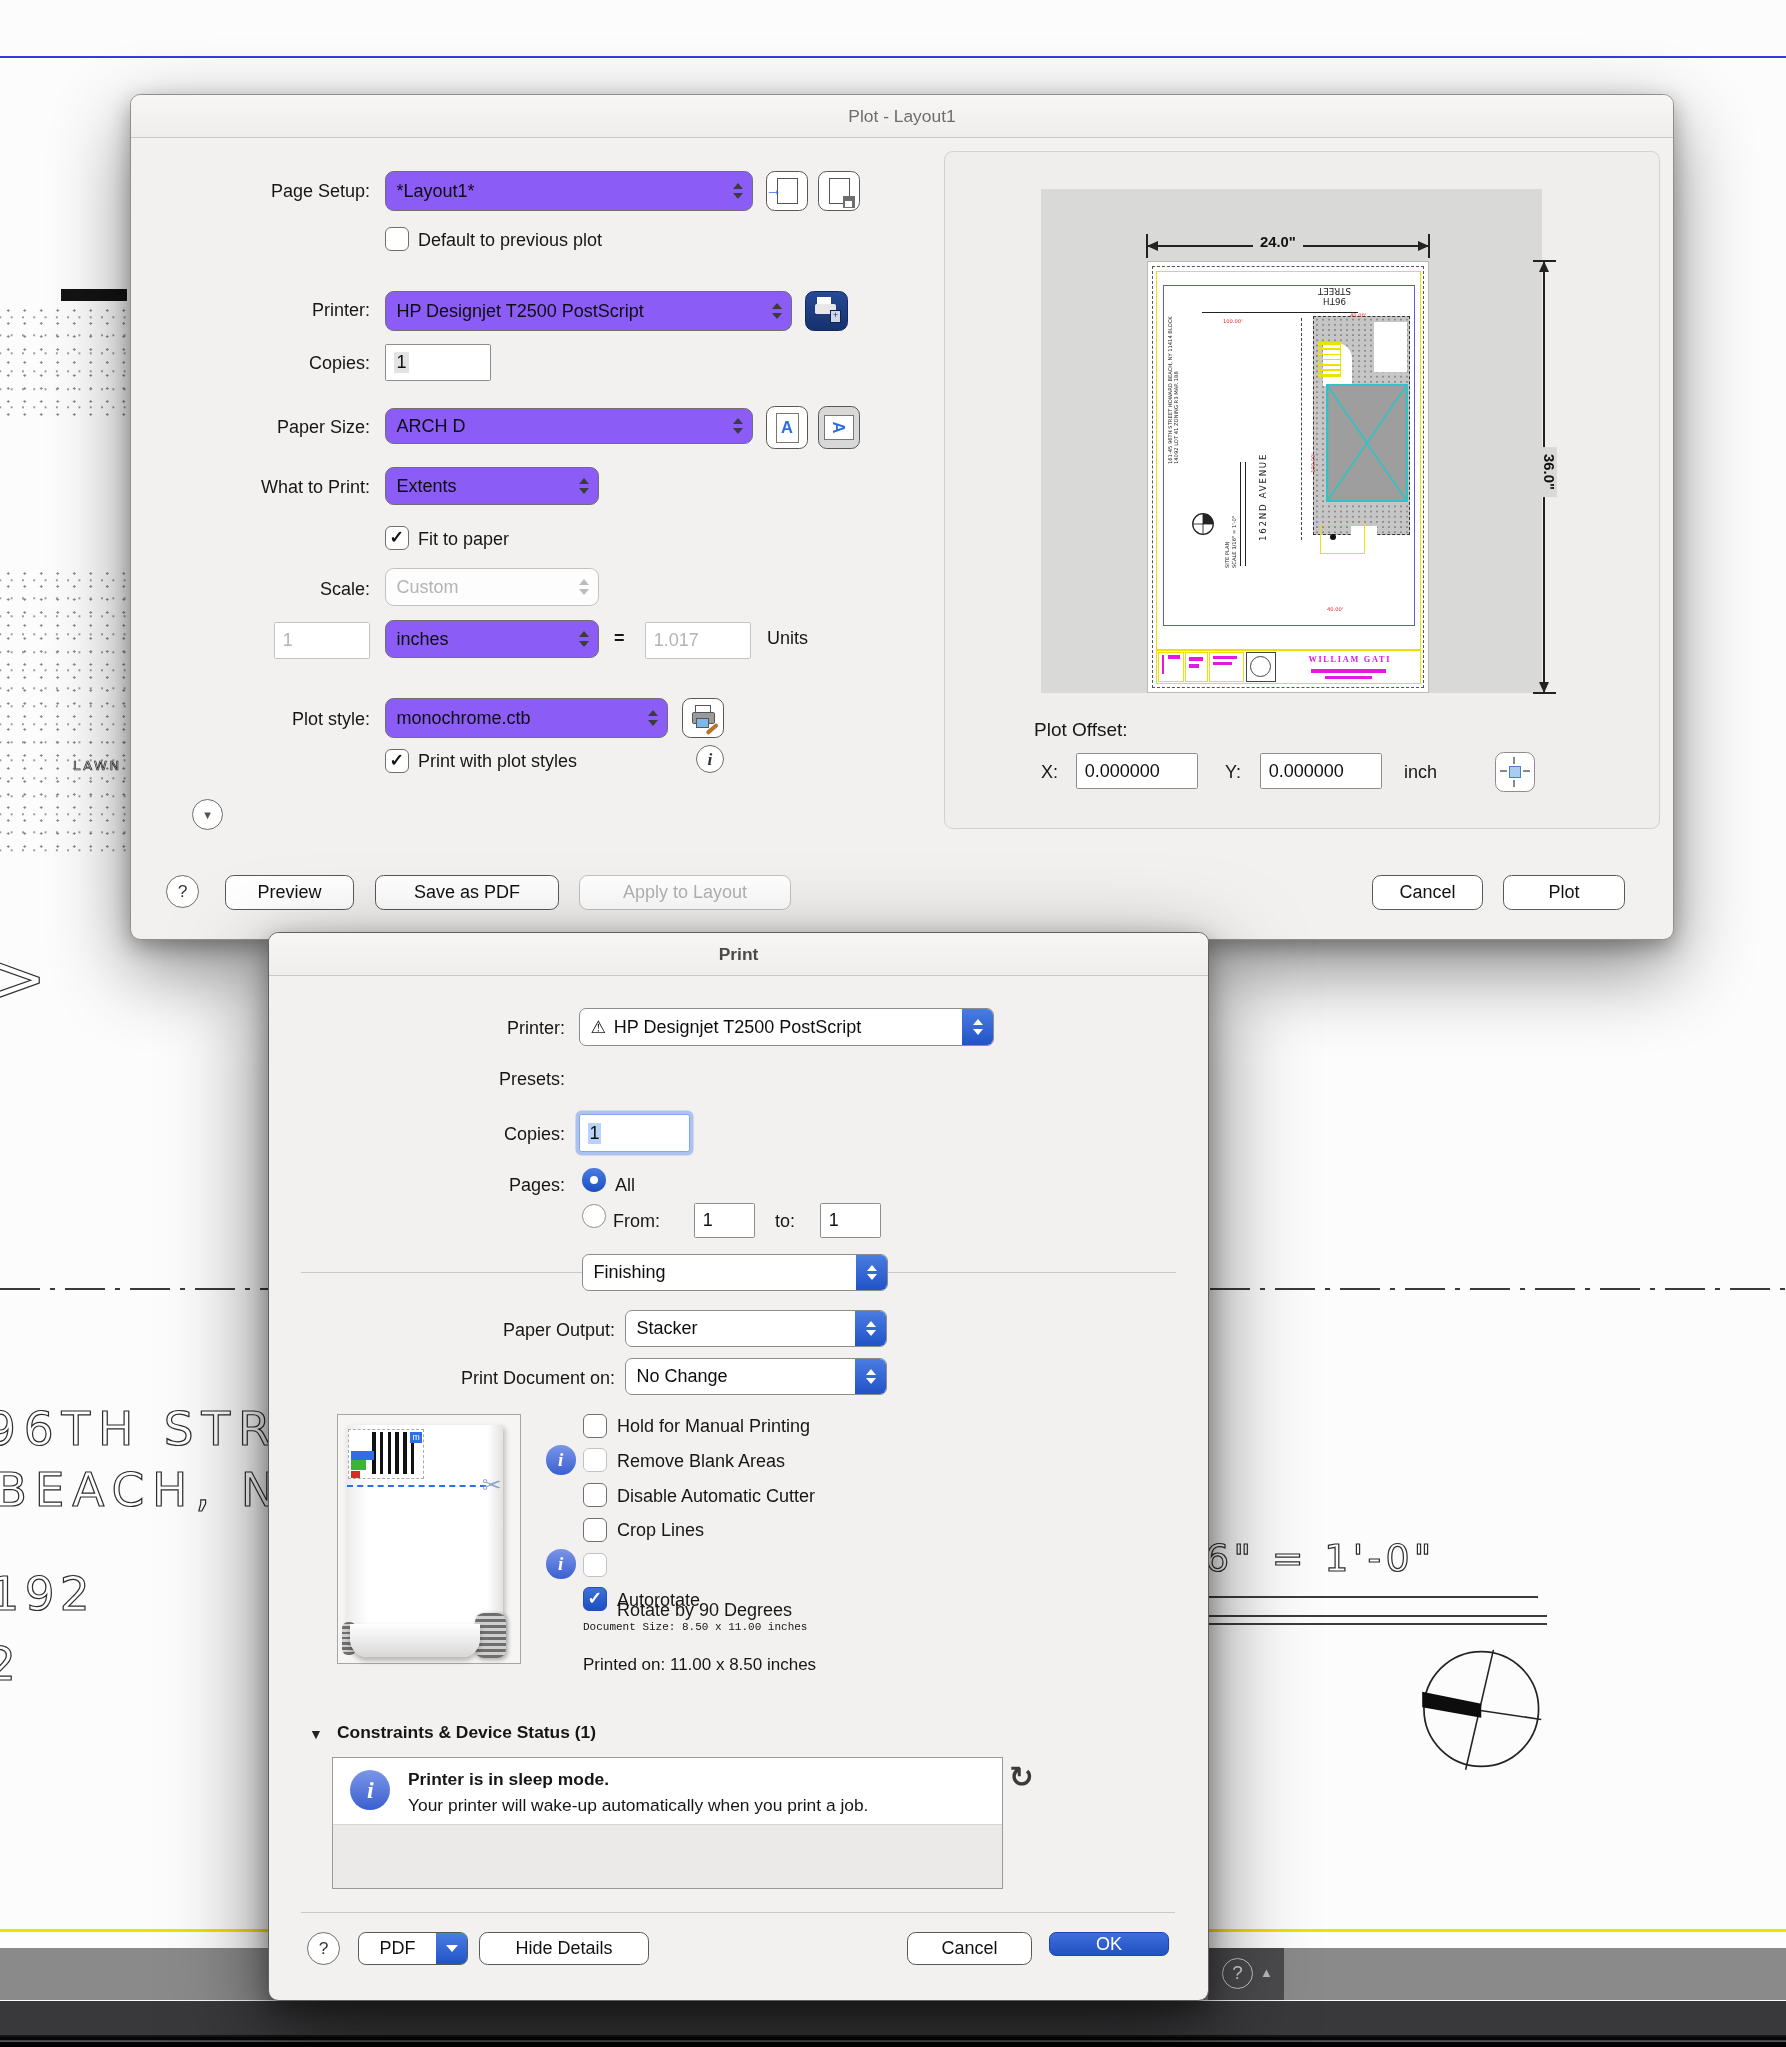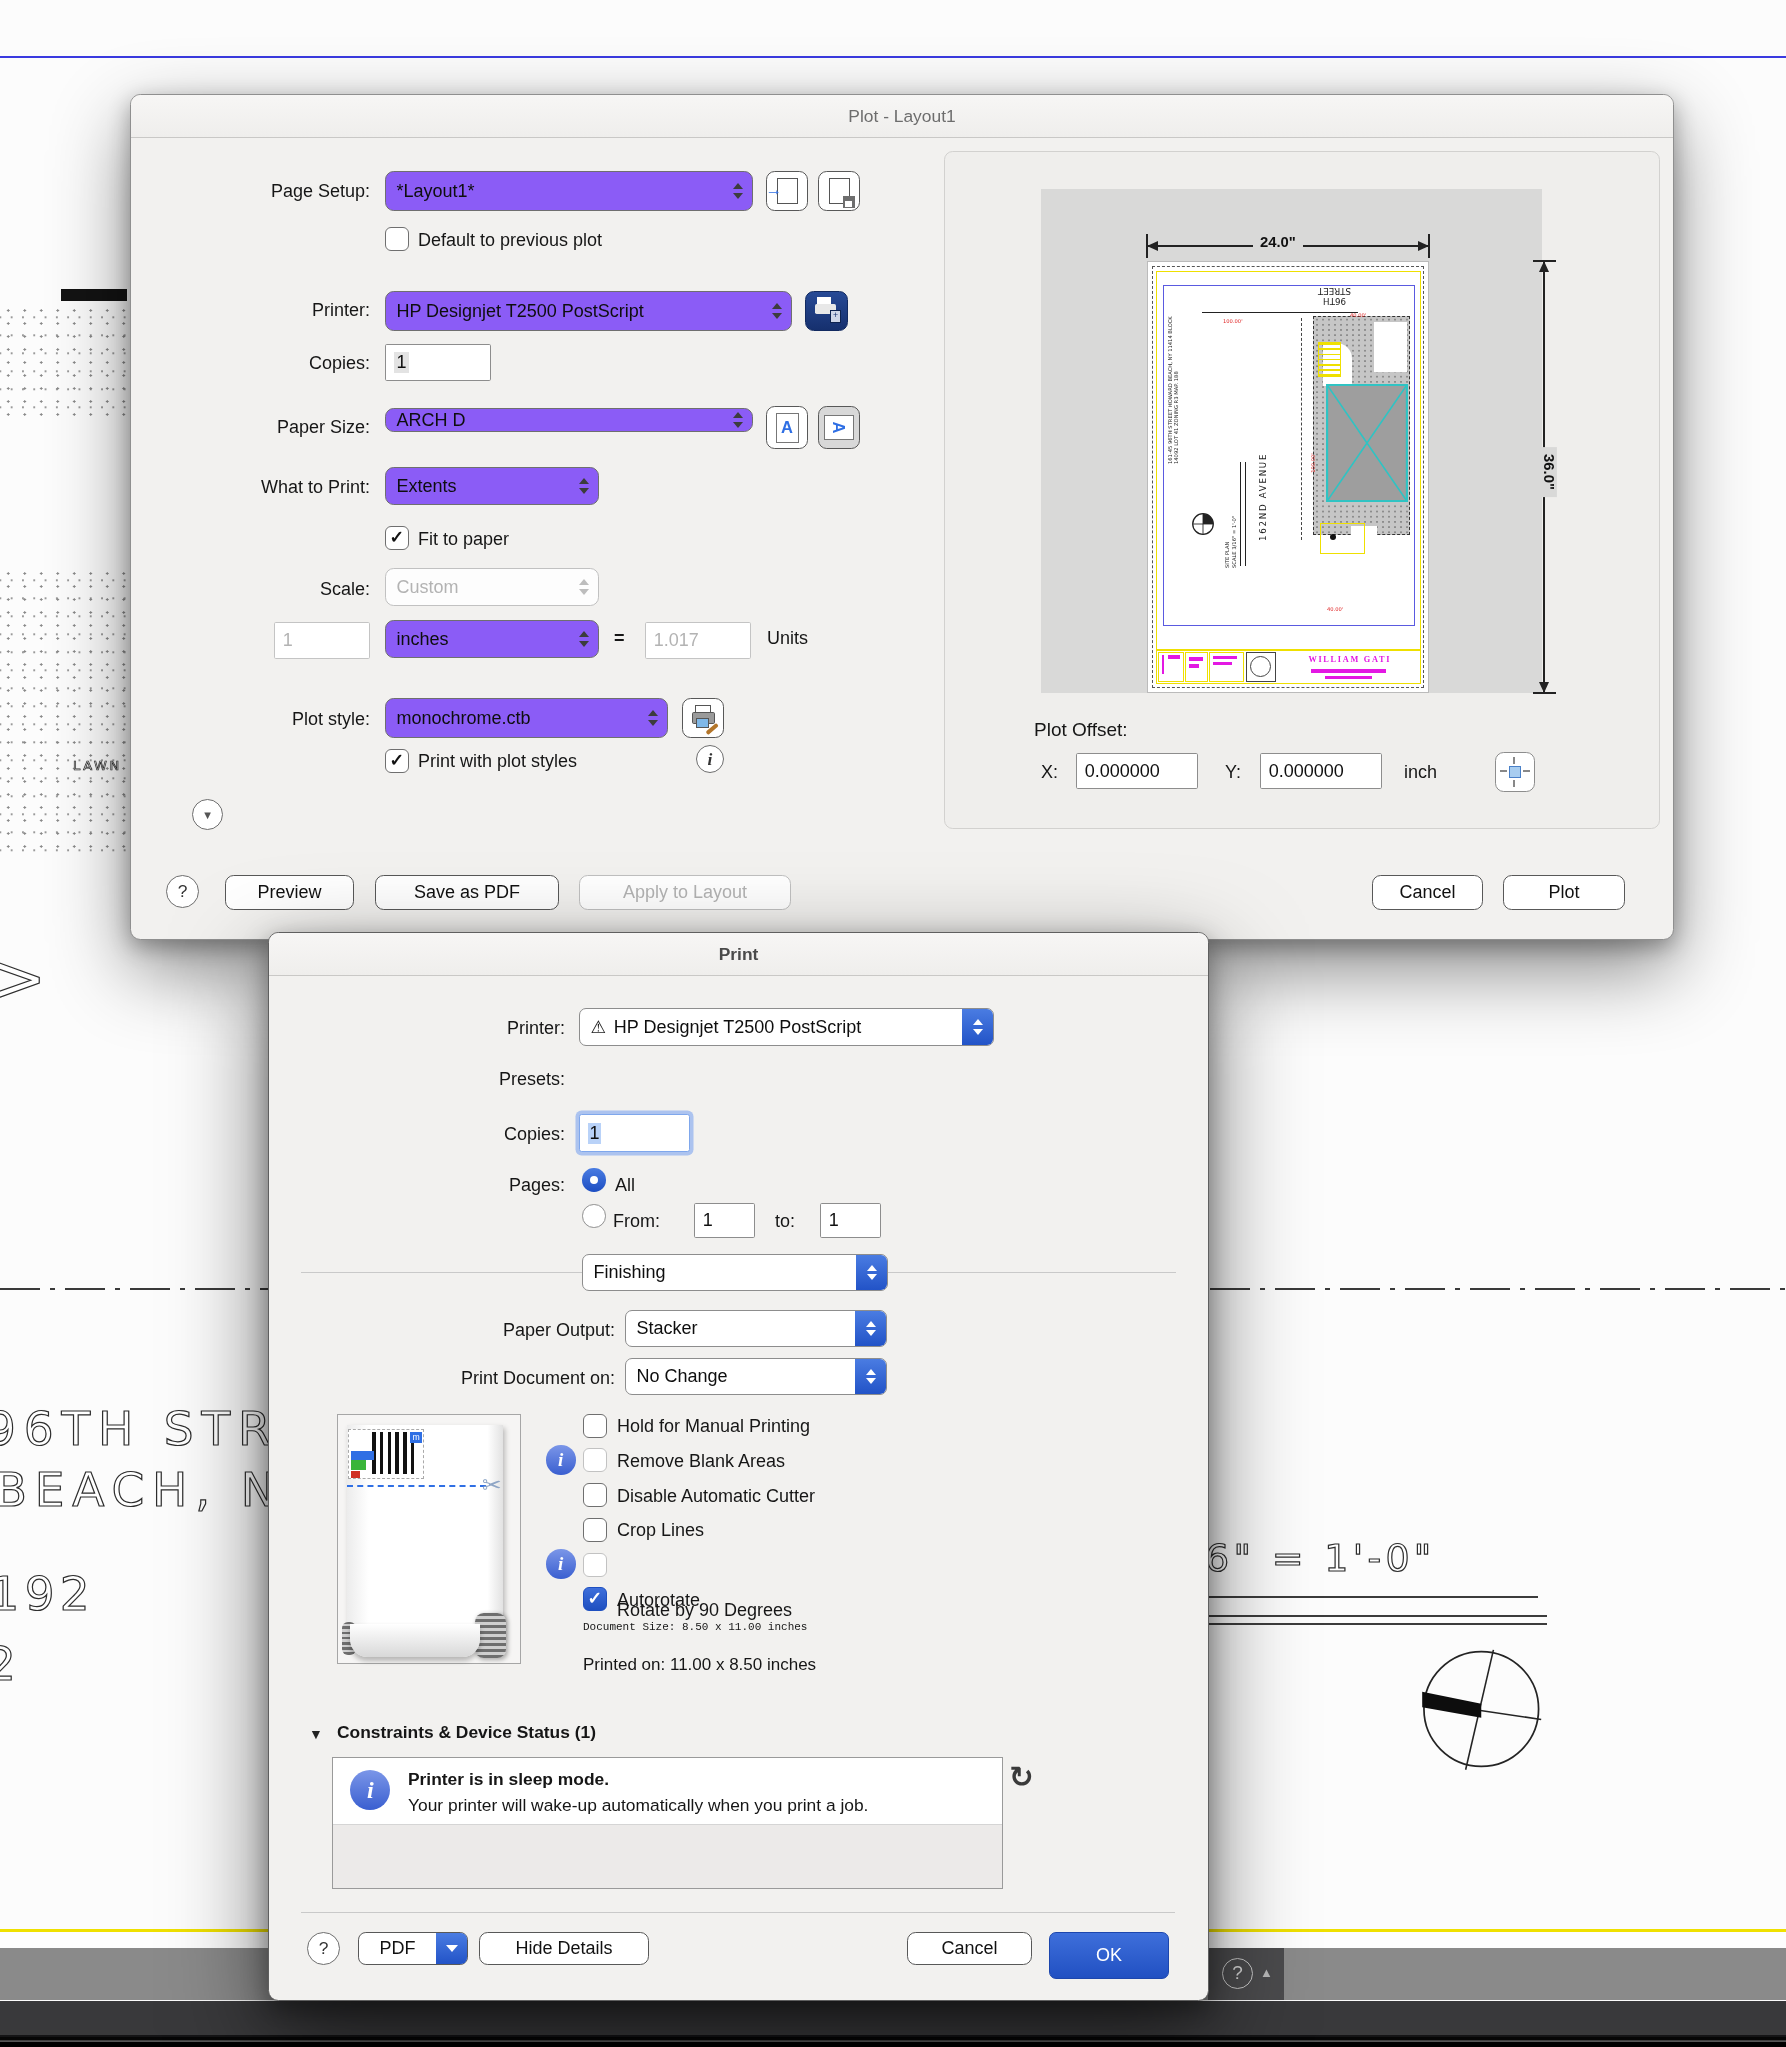--- a/index.html
+++ b/index.html
@@ -139,21 +139,21 @@
         <span style="position:absolute;right:-3.5px;bottom:-3.5px;width:9.6px;height:11.3px;background:#cfd6e8;border:0.9px solid #0e2350;font-size:8.7px;line-height:9.6px;text-align:center;color:#16306e;">+</span>
       </span>
     </div>
 
     <div class="lbl rlbl" style="right:1303px;top:258px;">Copies:</div>
     <div class="field" style="left:254px;top:249px;width:106px;height:37px;">
       <span style="background:#e3e3e3;padding:0 2.6px;">1</span>
     </div>
 
     <div class="lbl rlbl" style="right:1303px;top:322px;">Paper Size:</div>
-    <div class="dd" style="left:254px;top:313px;width:368px;height:24px;">
+    <div class="dd" style="left:254px;top:313px;width:368px;height:36px;">
       <span class="txt">ARCH D</span>
       <span class="chev">
           <i class="u"></i>
           <i class="d"></i>
         </span>
     </div>
     <div class="btn" style="left:635px;top:311px;width:42px;height:43px;">
       <span style="width:21px;height:28px;border:1.7px solid #777;background:#fff;display:flex;align-items:center;justify-content:center;color:#2f6fe4;font-weight:700;font-size:16.5px;">A</span>
     </div>
     <div class="btn" style="left:687px;top:311px;width:42px;height:43px;background:#d8d8d8;">
@@ -470,19 +470,19 @@
       <span style="width:31px;background:linear-gradient(#4a7ce2,#2253c7);border-radius:0 6px 6px 0;display:flex;align-items:center;justify-content:center;">
           <i style="width:0;height:0;border-left:6px solid transparent;border-right:6px solid transparent;border-top:7px solid #fff;"></i>
         </span>
     </div>
     <div class="btn" style="left:210px;top:999px;width:170px;height:33px;">
         <span>Hide Details</span>
       </div>
     <div class="btn" style="left:638px;top:999px;width:125px;height:33px;">
         <span>Cancel</span>
       </div>
-    <div class="btn blue" style="left:780px;top:999px;width:120px;height:47px;align-items:center;">
+    <div class="btn blue" style="left:780px;top:999px;width:120px;height:24px;align-items:center;">
         <span>OK</span>
       </div>
   </div>
 
 </div>
 
 
 </body></html>

